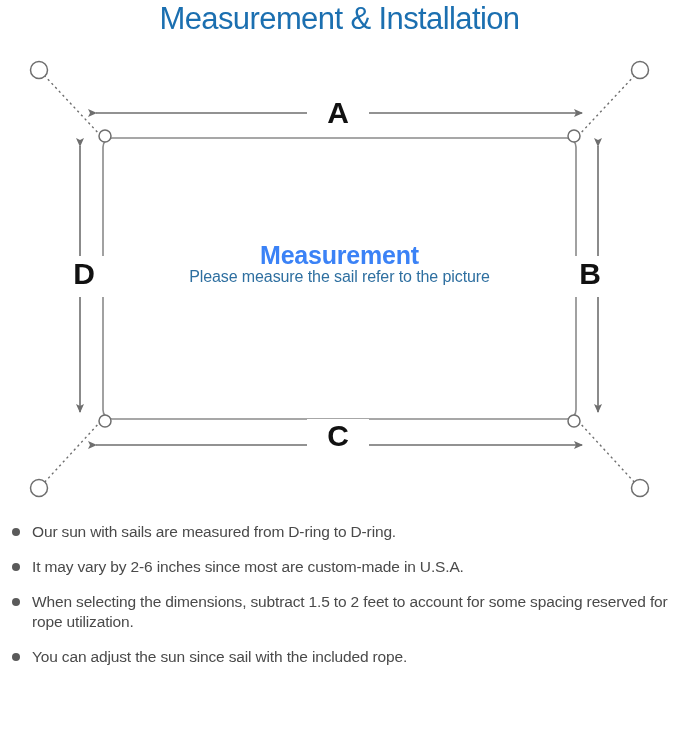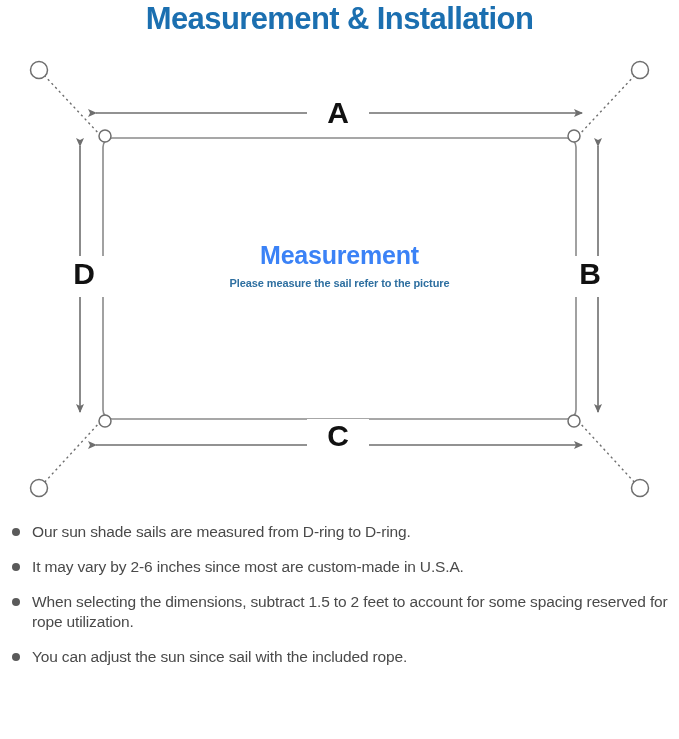--- a/index.html
+++ b/index.html
@@ -17,21 +17,21 @@
   }
 
   
   #page-title {
     position: absolute;
     left: 0;
     top: 0;
     width: 679px;
     text-align: center;
     font-size: 31px;
-    font-weight: bold;
+    font-weight: normal;
     letter-spacing: -0.6px;
     color: #1b6fb0;
     line-height: 38px;
     white-space: nowrap;
   }
 
   
   #diagram-area {
     position: absolute;
     left: 0;
@@ -69,27 +69,26 @@
     width: 679px;
     text-align: center;
     font-size: 25px;
     font-weight: bold;
     color: #3b82f6;
     letter-spacing: -0.2px;
   }
   #measurement-subtext {
     position: absolute;
     left: 0;
-    top: 231px;
+    top: 222px;
     width: 679px;
     text-align: center;
-    font-size: 11px;
+    font-size: 16px;
     color: #2e6fa0;
     letter-spacing: -0.1px;
-    font-weight: bold;
   }
 
   
   #notes-list {
     position: absolute;
     left: 0;
     top: 522px;
     width: 679px;
   }
   .note-item {
@@ -157,21 +156,21 @@
   <div class="dim-label" id="dim-label-c">C</div>
   <div class="dim-label" id="dim-label-d">D</div>
 
   <div id="measurement-heading">Measurement</div>
   <div id="measurement-subtext">Please measure the sail refer to the picture</div>
 </div>
 
 <div id="notes-list">
   <div class="note-item">
     <span class="note-bullet"></span>
-    <span>Our sun shade sails are measured from D-ring to D-ring.</span>
+    <span>Our sun with sails are measured from D-ring to D-ring.</span>
   </div>
   <div class="note-item">
     <span class="note-bullet"></span>
     <span>It may vary by 2-6 inches since most are custom-made in U.S.A.</span>
   </div>
   <div class="note-item">
     <span class="note-bullet"></span>
     <span>When selecting the dimensions, subtract 1.5 to 2 feet to account for some spacing reserved for rope utilization.</span>
   </div>
   <div class="note-item">

